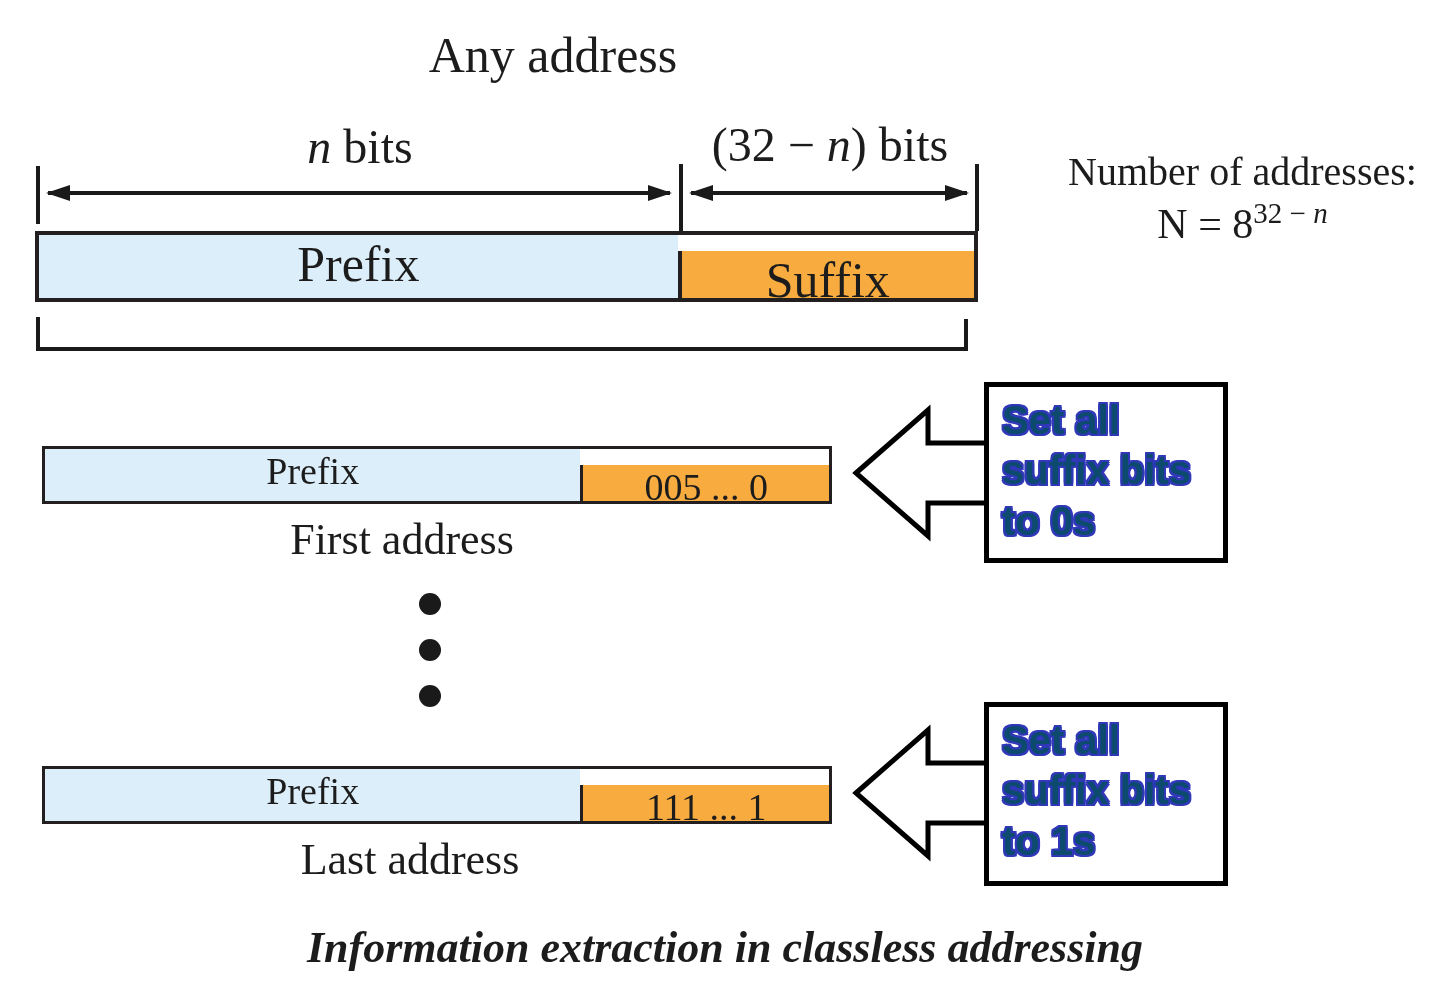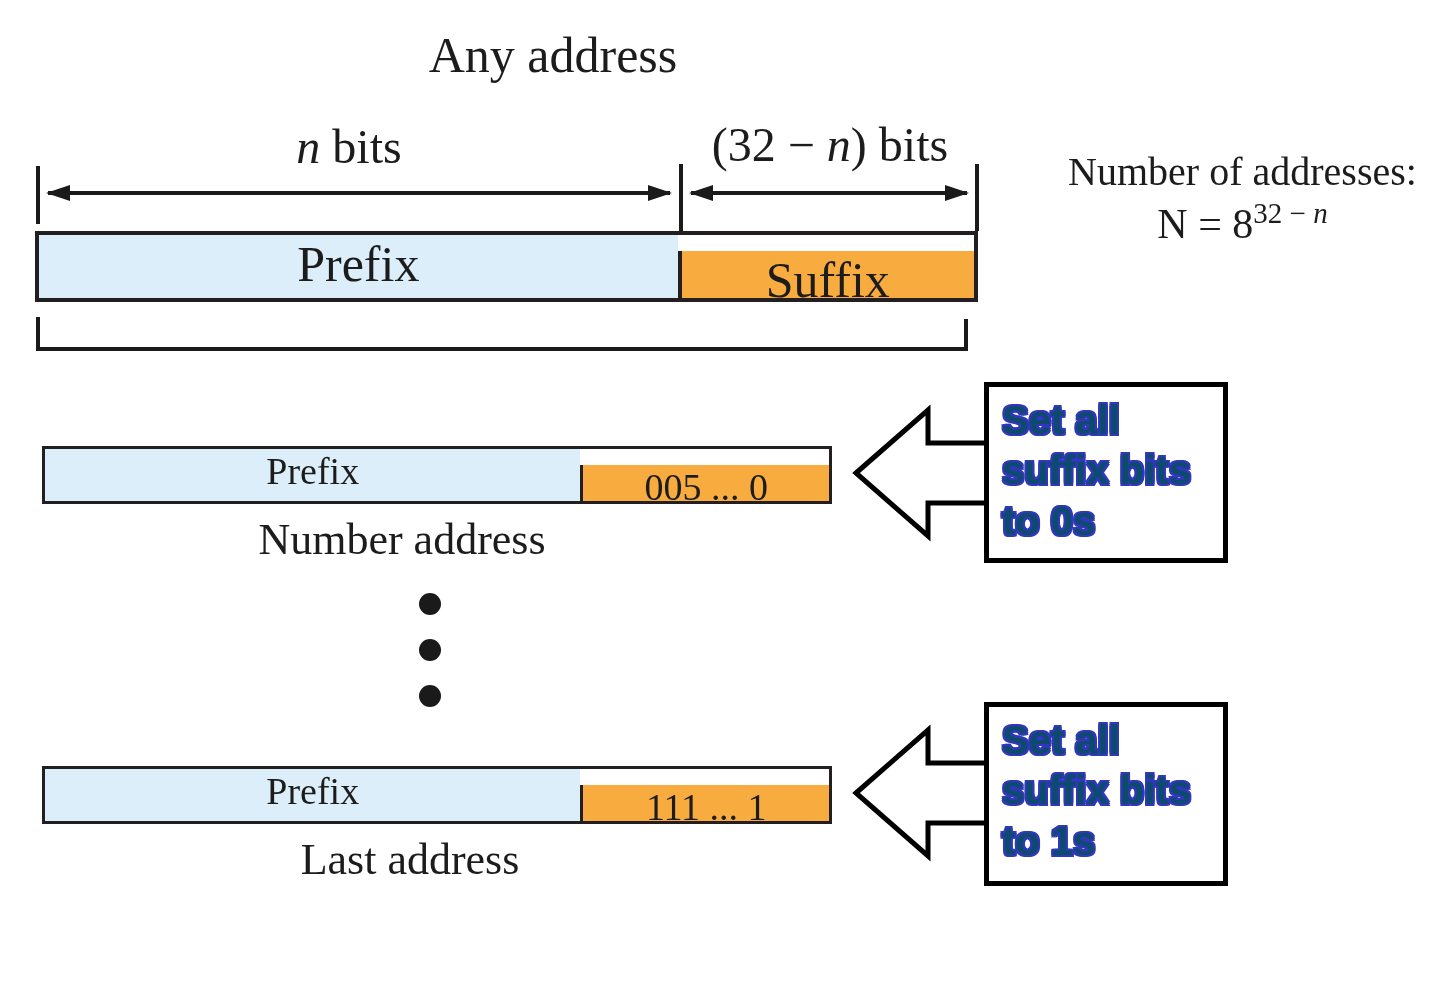--- a/index.html
+++ b/index.html
@@ -10,21 +10,21 @@
     font-family:"Liberation Serif","DejaVu Serif",serif;
     color:#1c1c1c;
     overflow:hidden;
     padding-left:40px;
   }
   .abs{position:absolute;}
   svg.overlay{position:absolute;left:0;top:0;width:1450px;height:1000px;}
 
   .title{left:353px;top:26px;width:400px;text-align:center;font-size:50px;}
   .dim-label{font-size:48px;text-align:center;}
-  .dim-n{left:149px;top:119px;width:400px;}
+  .dim-n{left:160px;top:119px;width:400px;}
   .dim-32n{left:680px;top:117px;width:300px;}
   .it{font-style:italic;}
 
   .bar{
     box-sizing:border-box;display:flex;
     border:4px solid #231f20;
   }
   .bar .cell{display:flex;align-items:flex-start;justify-content:center;box-sizing:border-box;}
   .cell-prefix{background:#dceef9;flex:0 0 68.3%;}
   .cell-suffix{background:#f8ac40;flex:1 1 auto;border-left:4px solid #231f20;margin-top:16px;}
@@ -118,21 +118,21 @@
   </div>
 
   <div class="abs bar small-bar">
     <div class="cell cell-prefix">
       <span>Prefix</span>
     </div>
     <div class="cell cell-suffix">
       <span>005 ... 0</span>
     </div>
   </div>
-  <div class="abs addr-label first-addr-label">Number address</div>
+  <div class="abs addr-label first-addr-label">First address</div>
 
   <div class="abs callout callout-first">
     <div>Set all</div>
     <div>suffix bits</div>
     <div>to 0s</div>
   </div>
 
   <div class="abs bar small-bar last-bar">
     <div class="cell cell-prefix">
       <span>Prefix</span>
@@ -142,14 +142,15 @@
     </div>
   </div>
   <div class="abs addr-label last-addr-label">Last address</div>
 
   <div class="abs callout callout-last">
     <div>Set all</div>
     <div>suffix bits</div>
     <div>to 1s</div>
   </div>
 
+  <div class="abs caption">Information extraction in classless addressing</div>
 
 </div>
 
 </body></html>

